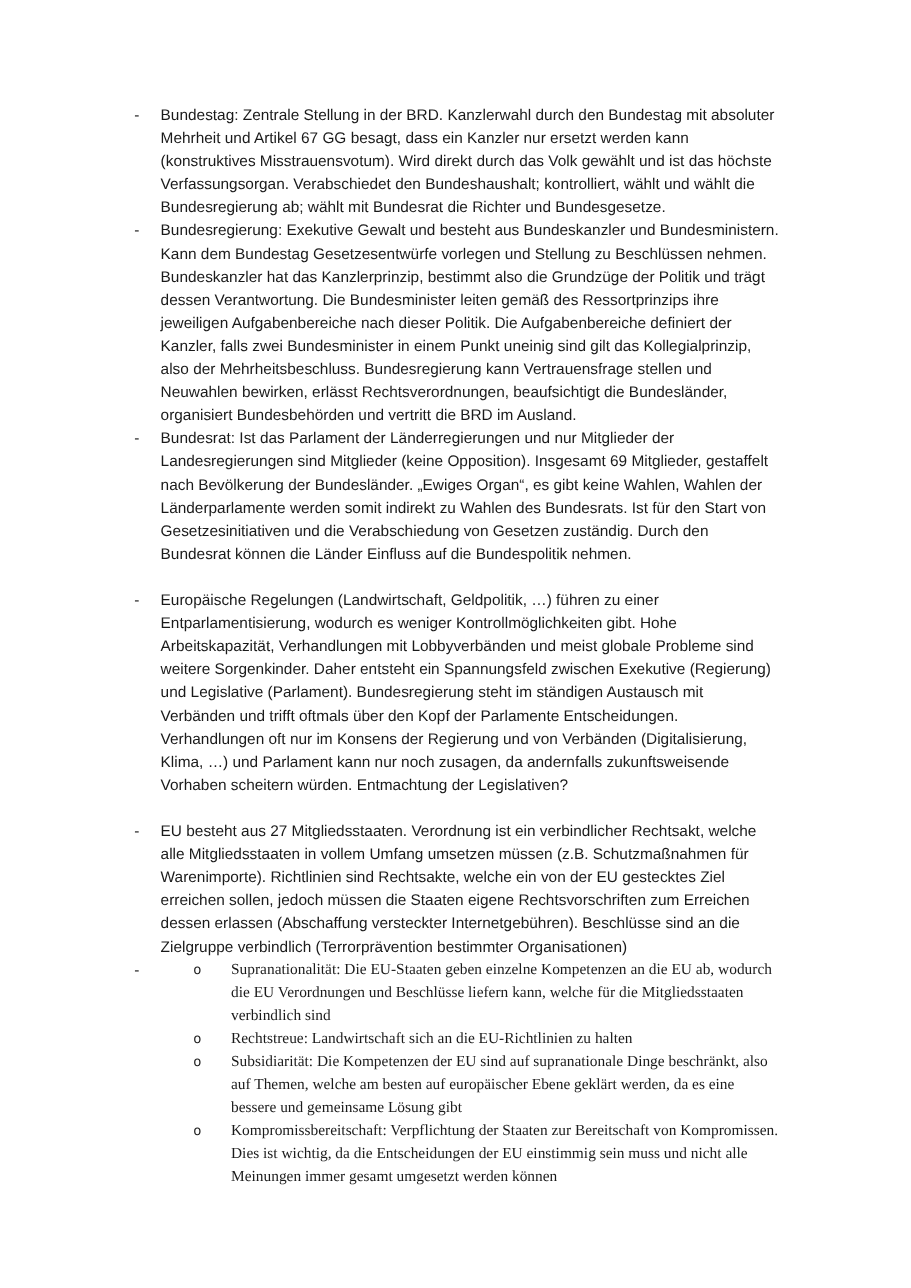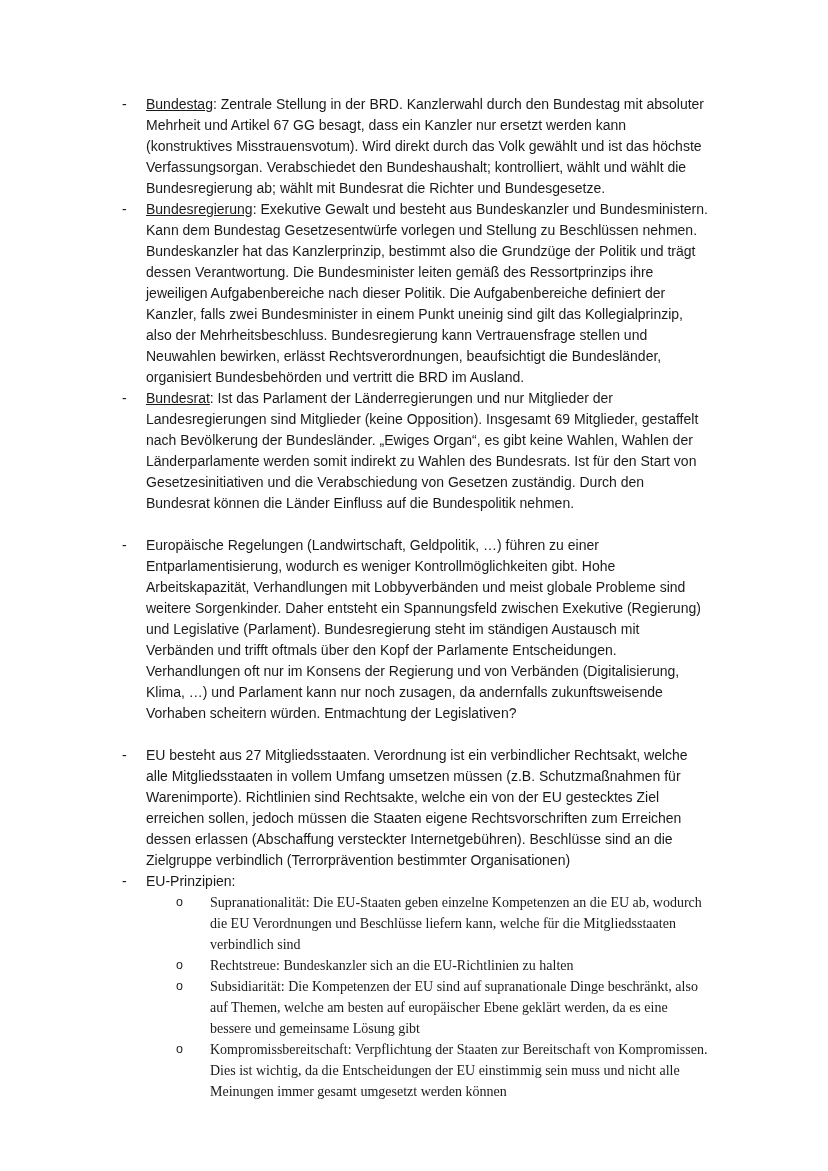--- a/index.html
+++ b/index.html
@@ -27,21 +27,20 @@
     text-align: left;
   }
   .bullet .marker {
     width: 24px;
     flex-shrink: 0;
   }
   .bullet .content {
     flex: 1;
   }
   .term {
-    text-decoration: underline;
   }
   .spaced {
     margin-top: 21px;
   }
   .sublist {
     margin-left: 30px;
   }
   .subbullet {
     display: flex;
     align-items: flex-start;
@@ -84,31 +83,30 @@
   </div>
 
   <div class="bullet spaced">
     <span class="marker">-</span>
     <div class="content"><span>EU besteht aus 27 Mitgliedsstaaten. Verordnung ist ein verbindlicher Rechtsakt, welche alle Mitgliedsstaaten in vollem Umfang umsetzen müssen (z.B. Schutzmaßnahmen für Warenimporte). Richtlinien sind Rechtsakte, welche ein von der EU gestecktes Ziel erreichen sollen, jedoch müssen die Staaten eigene Rechtsvorschriften zum Erreichen dessen erlassen (Abschaffung versteckter Internetgebühren). Beschlüsse sind an die Zielgruppe verbindlich (Terrorprävention bestimmter Organisationen)</span></div>
   </div>
 
   <div class="bullet">
     <span class="marker">-</span>
     <div class="content">
-      <div><span>EU-Prinzipien:</span></div>
       <div class="sublist">
 
         <div class="subbullet">
           <span class="marker">o</span>
           <div class="content"><span>Supranationalität: Die EU-Staaten geben einzelne Kompetenzen an die EU ab, wodurch die EU Verordnungen und Beschlüsse liefern kann, welche für die Mitgliedsstaaten verbindlich sind</span></div>
         </div>
 
         <div class="subbullet">
           <span class="marker">o</span>
-          <div class="content"><span>Rechtstreue: Bundeskanzler sich an die EU-Richtlinien zu halten</span></div>
+          <div class="content"><span>Rechtstreue: Landwirtschaft sich an die EU-Richtlinien zu halten</span></div>
         </div>
 
         <div class="subbullet">
           <span class="marker">o</span>
           <div class="content"><span>Subsidiarität: Die Kompetenzen der EU sind auf supranationale Dinge beschränkt, also auf Themen, welche am besten auf europäischer Ebene geklärt werden, da es eine bessere und gemeinsame Lösung gibt</span></div>
         </div>
 
         <div class="subbullet">
           <span class="marker">o</span>
           <div class="content"><span>Kompromissbereitschaft: Verpflichtung der Staaten zur Bereitschaft von Kompromissen. Dies ist wichtig, da die Entscheidungen der EU einstimmig sein muss und nicht alle Meinungen immer gesamt umgesetzt werden können</span></div>

